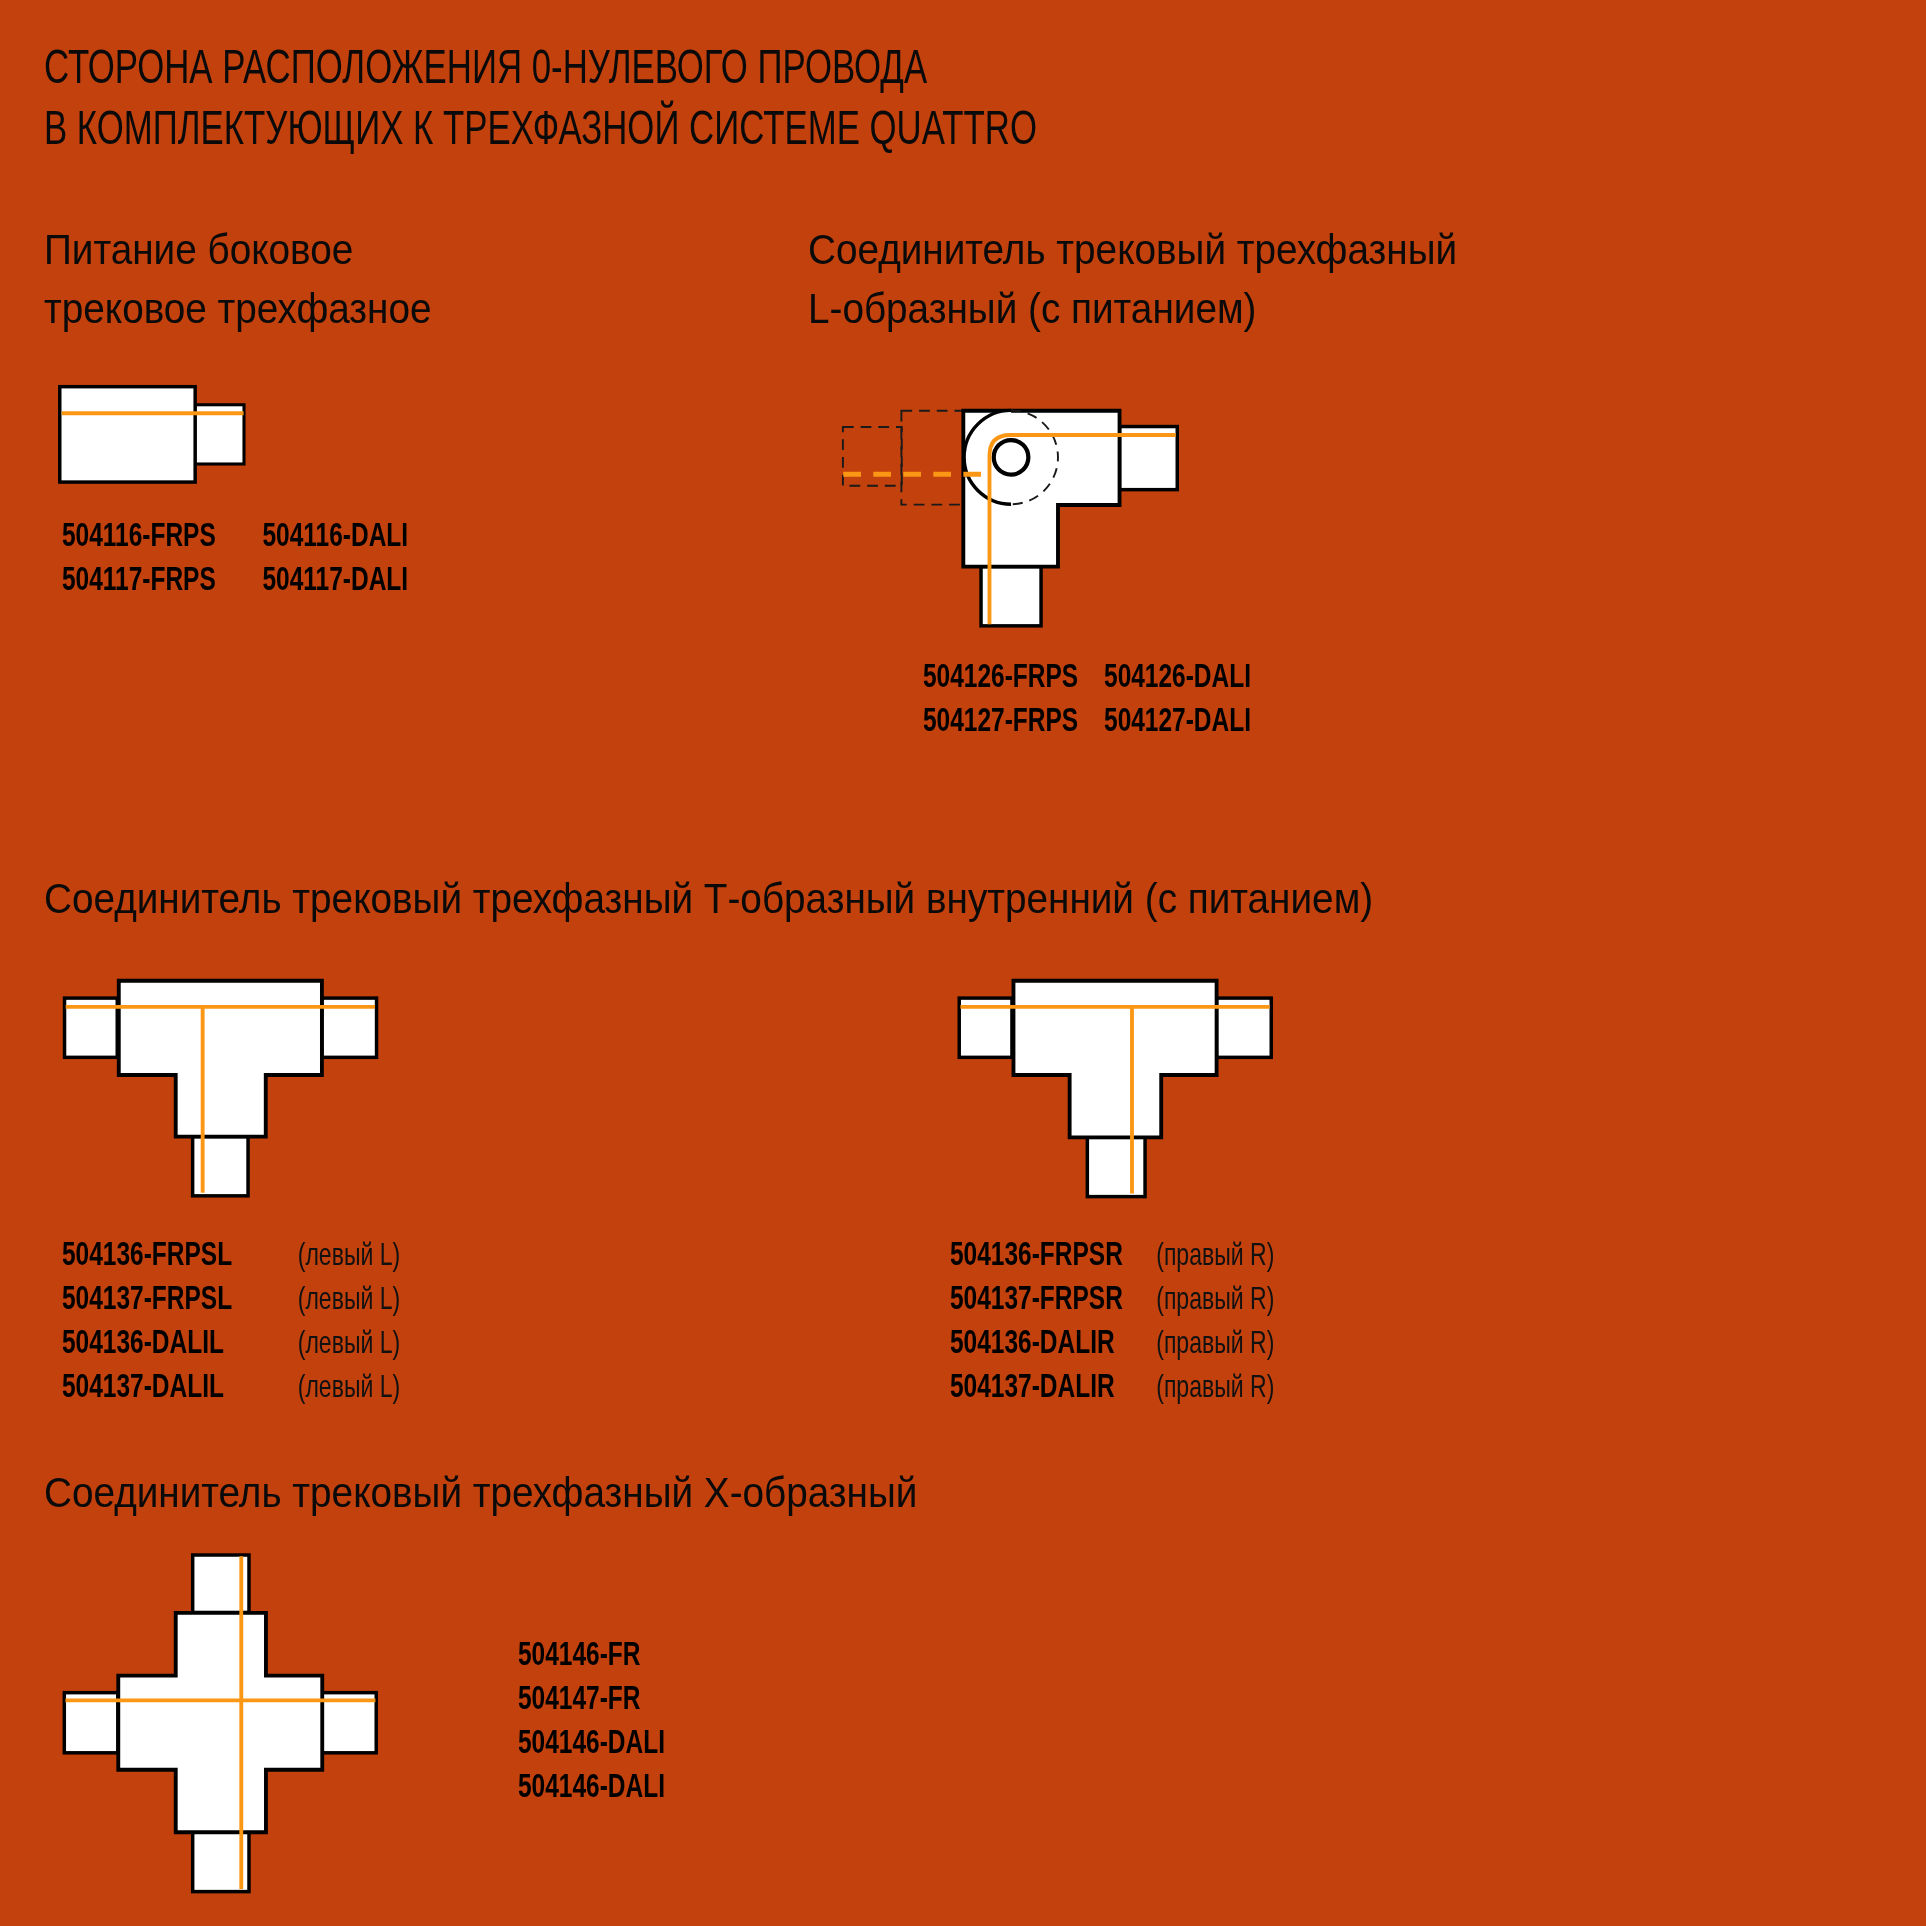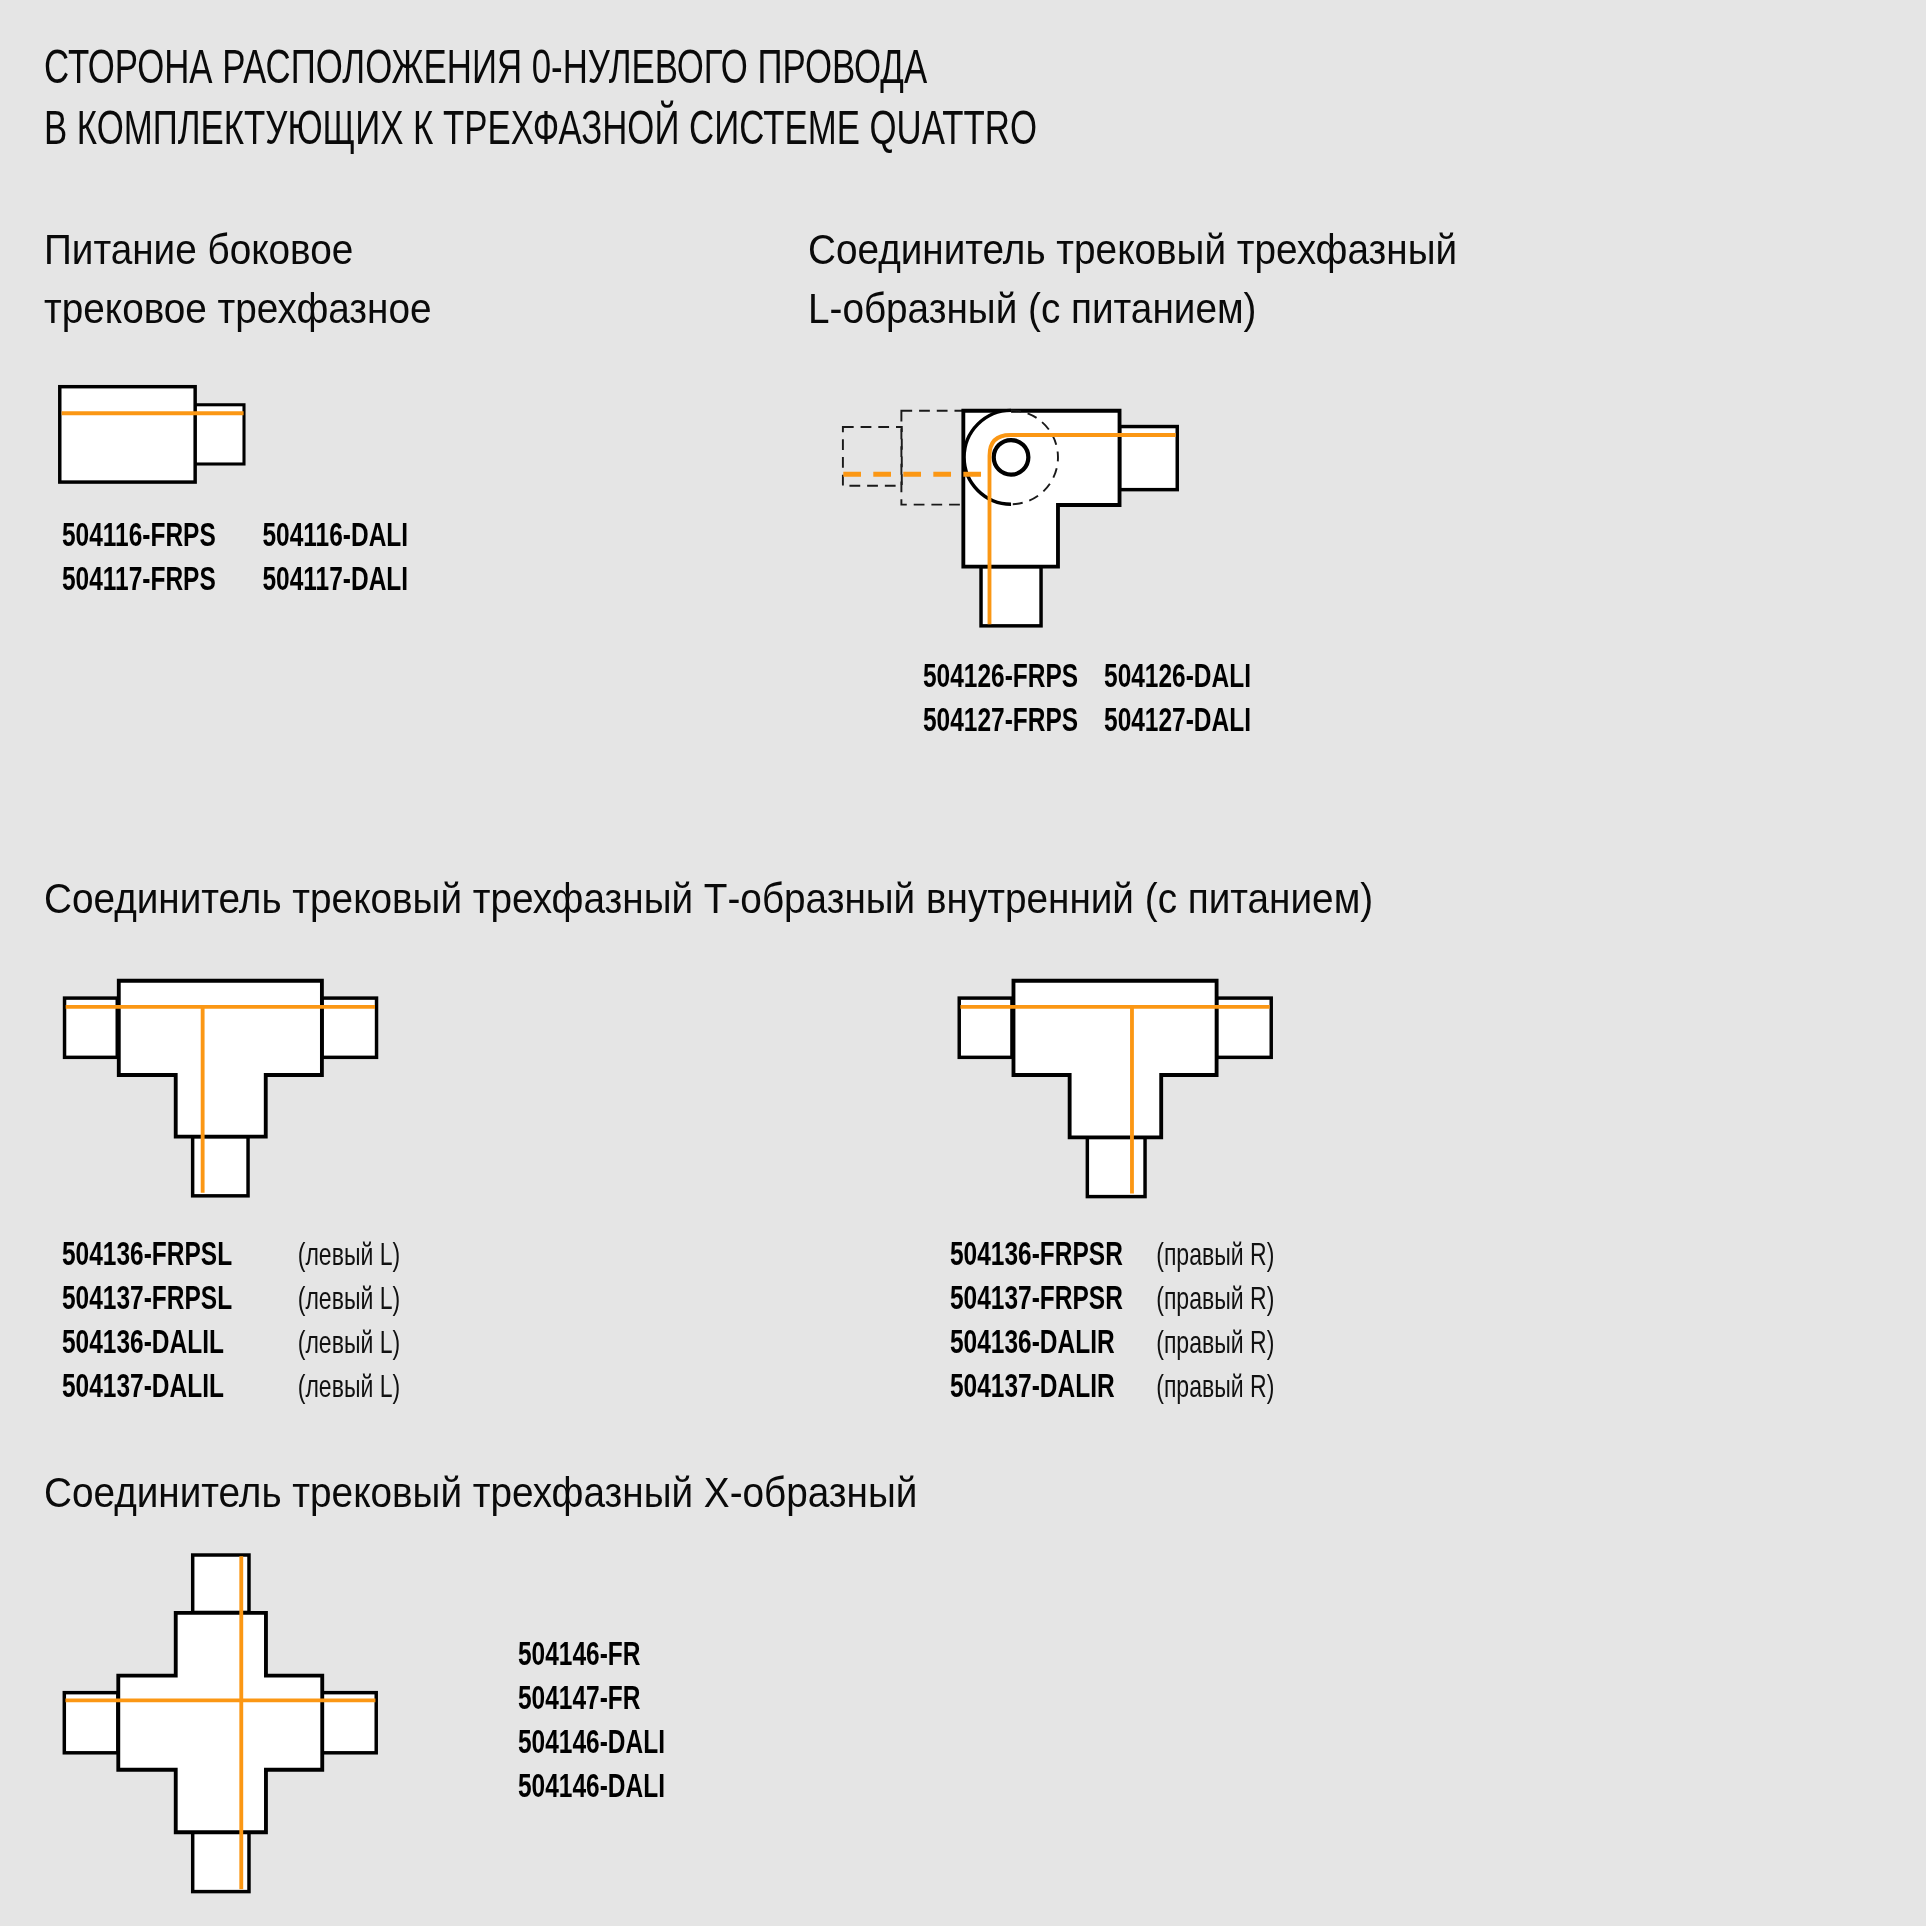--- a/index.html
+++ b/index.html
@@ -1,16 +1,16 @@
 <!DOCTYPE html>
 <html style="--accent: #FB9714;font-size:12.3px"><head>
 <meta charset="utf-8">
 <style>
   html,body{margin:0;padding:0;background:#fff;}
-  #page{position:relative;width:1926px;height:1926px;background:#e5e5e5;color:#000;
+  #page{position:relative;width:1926px;height:1926px;background:#c2410c;color:#000;
         font-family:"Liberation Sans",sans-serif;overflow:hidden;}
   .abs{position:absolute;}
   .title{font-size:49px;line-height:61px;font-weight:300;letter-spacing:0;
          transform:scaleX(0.71);transform-origin:0 0;white-space:nowrap;color:#0a0a0a;}
   .heading{font-size:43px;line-height:59px;font-weight:400;transform:scaleX(0.90);
            transform-origin:0 0;white-space:nowrap;color:#0a0a0a;}
   .labels{transform:scaleX(0.72);transform-origin:0 0;white-space:nowrap;}
   .lrow{height:44px;line-height:44px;}
   .code{font-size:34px;font-weight:700;display:inline-block;color:#000;}
   .code.w357{width:275px;} .code.w322{width:248px;}

